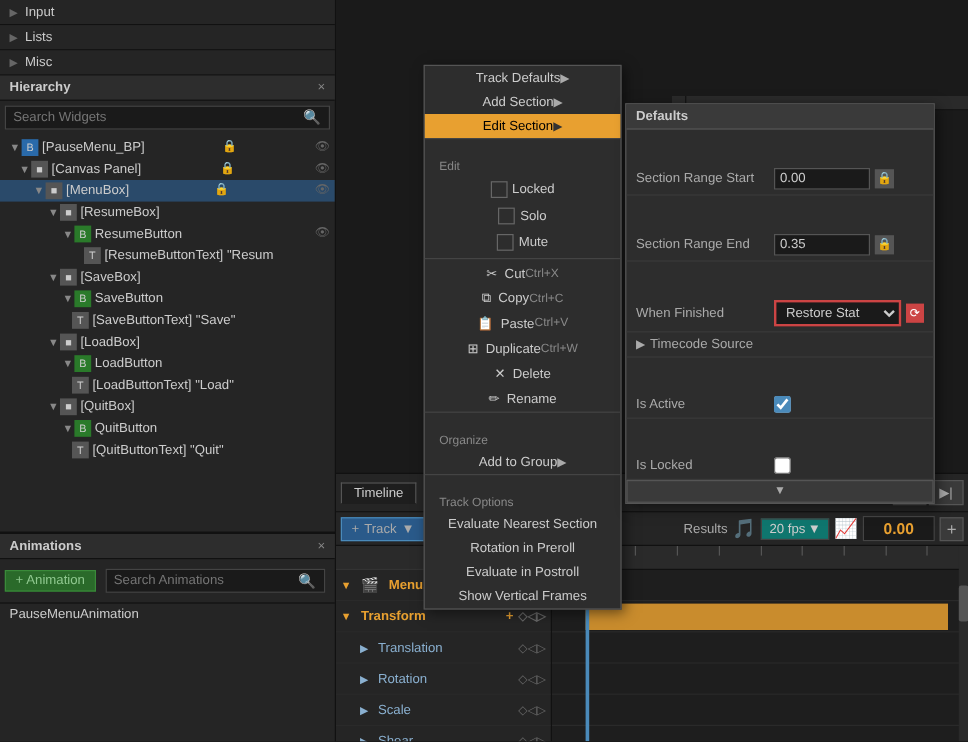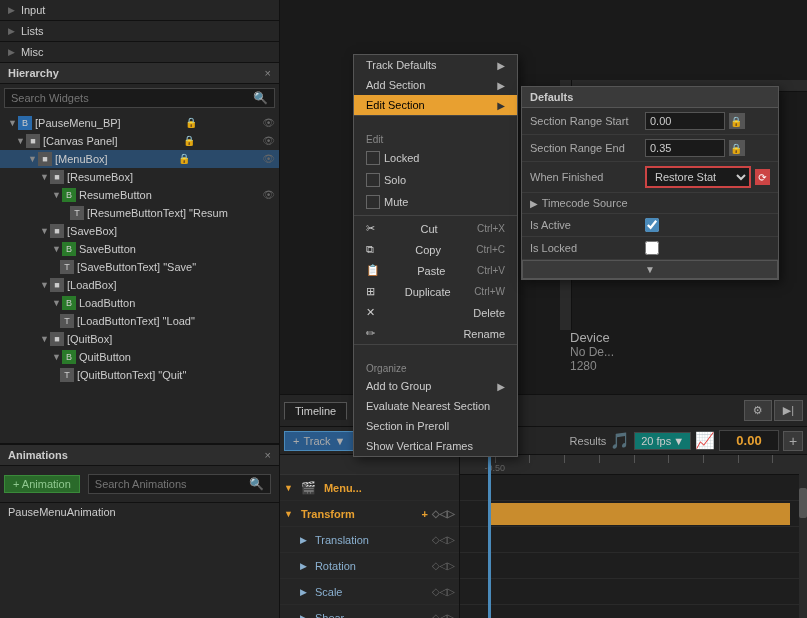--- a/index.html
+++ b/index.html
@@ -196,21 +196,21 @@
       box-shadow: 3px 3px 10px rgba(0,0,0,0.5);
     }
 
     .ctx-item {
       padding: 4px 12px;
       color: #ccc;
       font-size: 11px;
       cursor: pointer;
       display: flex;
       align-items: center;
-      justify-content: space-between;
+      justify-content: center;
       white-space: nowrap;
     }
 
     .ctx-item.highlighted { background: #e8a030; color: #000; }
 
     .ctx-section-header {
       padding: 18px 12px 2px;
       color: #888;
       font-size: 10px;
       border-top: 1px solid #444;
@@ -264,20 +264,21 @@
       font-size: 11px;
       border-bottom: 1px solid #555;
     }
 
     .section-row {
       display: flex;
       align-items: center;
       padding: 4px 8px;
       border-bottom: 1px solid #3a3a3a;
       font-size: 11px;
+      margin-top: 28px;
     }
 
     .section-label {
       color: #aaa;
       width: 115px;
       flex-shrink: 0;
     }
 
     .section-input {
       background: #1a1a1a;
@@ -846,25 +847,29 @@
     <span style="margin-right:6px;">✏</span>
     <span>Rename</span>
   </div>
 
   <div class="ctx-section-header">Organize</div>
   <div class="ctx-item">
     <span>Add to Group</span>
     <span class="ctx-arrow">▶</span>
   </div>
 
+  <div class="ctx-section-header">Track Options</div>
   <div class="ctx-item">
     <span>Evaluate Nearest Section</span>
   </div>
   <div class="ctx-item">
-    <span>Section in Preroll</span>
+    <span>Rotation in Preroll</span>
+  </div>
+  <div class="ctx-item">
+    <span>Evaluate in Postroll</span>
   </div>
 
   <div class="ctx-item">
     <span>Show Vertical Frames</span>
   </div>
 </div>
 
 <div class="section-panel">
   <div class="section-panel-header">Defaults</div>
 

